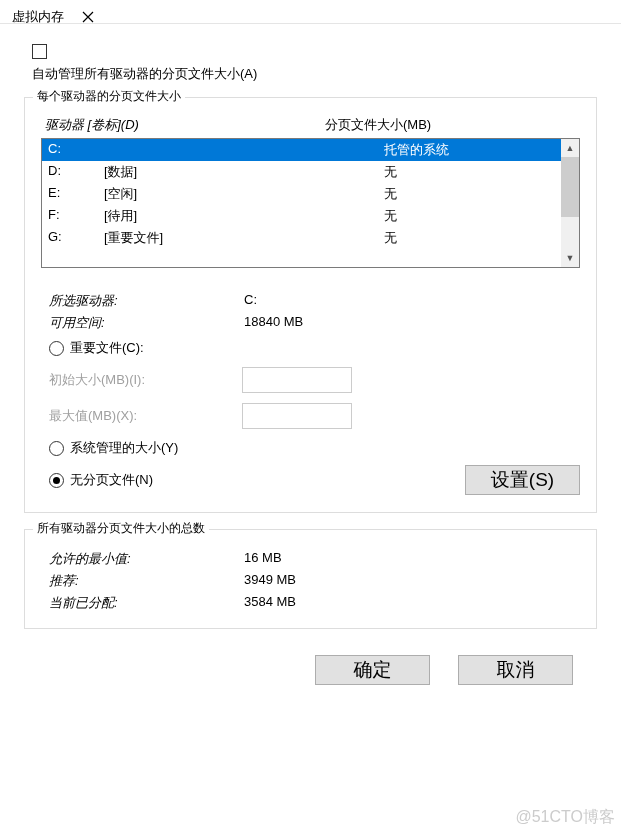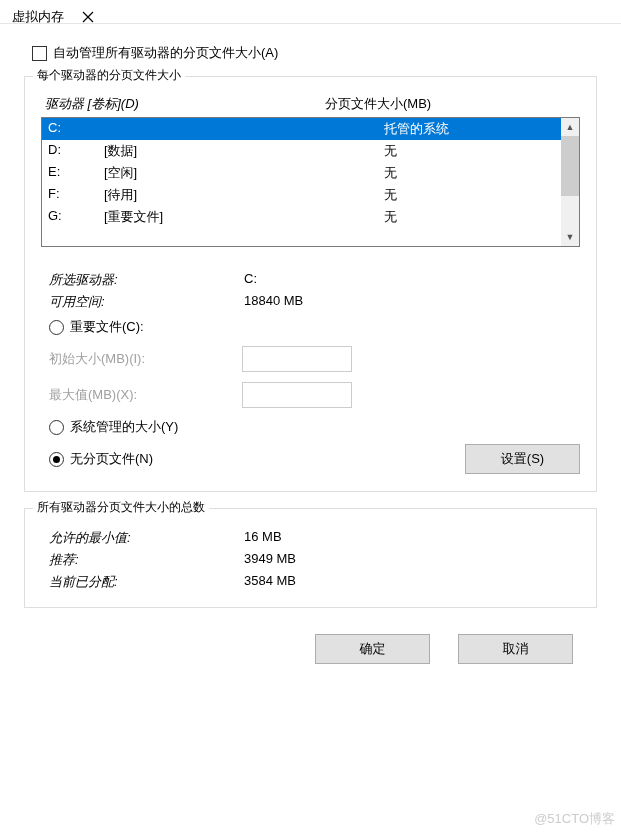--- a/index.html
+++ b/index.html
@@ -23,24 +23,24 @@
       width: 48px;
       height: 36px;
       display: flex;
       align-items: center;
       justify-content: center;
       cursor: pointer;
     }
     .content { padding: 20px 24px 10px 24px; }
     .checkbox-row {
       display: flex;
-      align-items: center;
       gap: 6px;
       margin-bottom: 14px;
       padding-left: 8px;
+      flex-direction: column;
     }
     .chk {
       width: 15px; height: 15px;
       border: 1px solid #333;
       display: inline-block;
     }
     .groupbox {
       border: 1px solid #ddd;
       position: relative;
       margin-bottom: 16px;
@@ -144,36 +144,36 @@
       align-items: center;
       justify-content: space-between;
       padding: 3px 0;
     }
     .btn {
       min-width: 115px;
       height: 30px;
       border: 1px solid #adadad;
       background: #e1e1e1;
       font-family: inherit;
-      font-size: 13px;
+      font-size: 19px;
       cursor: pointer;
     }
     .footer {
       display: flex;
       justify-content: flex-end;
       gap: 28px;
       padding: 10px 24px;
     }
     .section-gap { margin-top: 22px; }
     .watermark {
       position: absolute;
       right: 6px;
       bottom: 4px;
       color: #ccc;
-      font-size: 13px;
+      font-size: 16px;
     }
   </style>
 </head>
 <body>
 
 <div class="titlebar">
   <span>虚拟内存</span>
   <div class="close-btn">
     <svg width="12" height="12" viewBox="0 0 12 12">
         <path d="M1 1 L11 11 M11 1 L1 11" stroke="currentColor" stroke-width="1.2" fill="none"></path>

